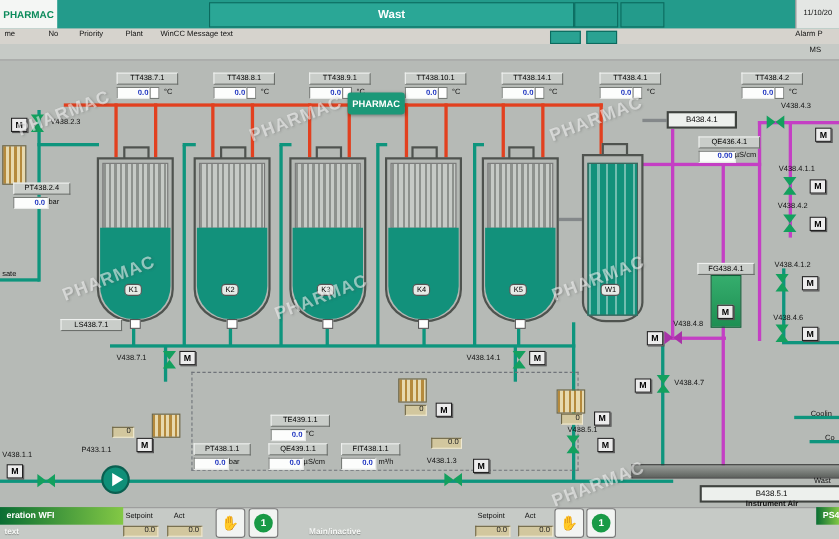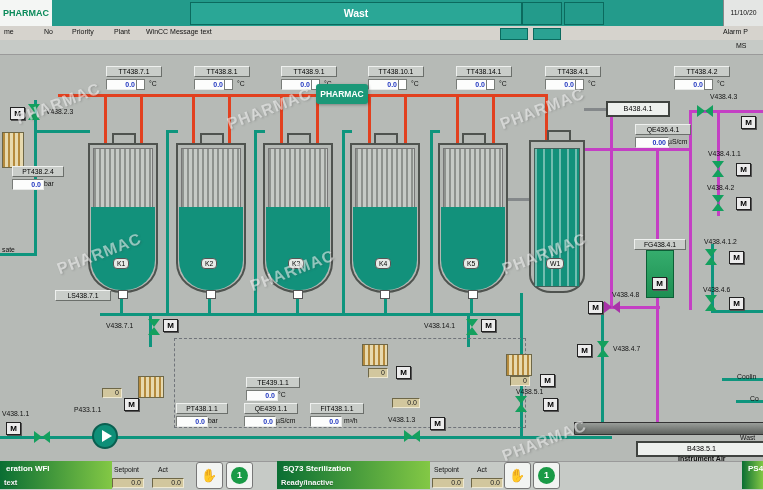--- a/index.html
+++ b/index.html
@@ -59,21 +59,21 @@
   .pump::after{content:"";position:absolute;left:8px;top:5px;border-left:10px solid #fff;border-top:6px solid transparent;border-bottom:6px solid transparent;}
   .fgbox{position:absolute;width:26px;height:46px;background:linear-gradient(#35ad6d,#1d8f52);border:1px solid #0c5f36;}
   .box3d{position:absolute;background:#edf0ed;border:2px solid #3f433f;font-size:7.2px;line-height:12px;height:12px;text-align:center;color:#000;}
   
   .wm{position:absolute;transform:rotate(-21deg);font-weight:bold;font-size:16px;letter-spacing:1px;
       color:rgba(252,252,252,.55);text-shadow:1px 1px 2px rgba(60,60,60,.25);pointer-events:none;}
   .wmtag{position:absolute;background:#1b9878;color:#fff;font-weight:bold;font-size:8.5px;line-height:20px;height:20px;
       text-align:center;border-radius:3px;box-shadow:1px 1px 3px rgba(0,0,0,.3);}
   
   .bstrip{position:absolute;left:0;top:461px;width:763px;height:29px;background:#c6cac6;border-top:1px solid #9a9a9a;}
-  .gbar{position:absolute;height:28px;background:linear-gradient(90deg,#0a6e33,#83c845);color:#fff;font-weight:bold;
+  .gbar{position:absolute;height:16px;background:linear-gradient(90deg,#0a6e33,#83c845);color:#fff;font-weight:bold;
       font-size:8px;line-height:15px;padding-left:6px;box-sizing:border-box;white-space:nowrap;overflow:hidden;}
   .status{position:absolute;color:#f6f8f6;font-size:7.5px;font-weight:bold;text-shadow:0 1px 1px rgba(0,0,0,.3);white-space:nowrap;}
   .iconbtn{position:absolute;width:25px;height:25px;background:#f2f4f2;border:1px solid #777;border-radius:3px;
       display:flex;align-items:center;justify-content:center;}
   .iconbtn .hand{font-size:13px;color:#222;}
   .gocircle{width:17px;height:17px;border-radius:50%;background:#199a46;color:#fff;font-size:9px;font-weight:bold;line-height:17px;text-align:center;}
 </style>
 </head>
 <body>
 
@@ -345,22 +345,21 @@
   <div class="lbl" style="left:158px;top:466px;">Act</div>
   <div class="tanv" style="left:112px;top:478px;width:26px;">0.0</div>
   <div class="tanv" style="left:152px;top:478px;width:26px;">0.0</div>
   <div class="iconbtn" style="left:196px;top:462px;">
     <span class="hand">✋</span>
   </div>
   <div class="iconbtn" style="left:226px;top:462px;">
     <span class="gocircle">1</span>
   </div>
 
-  <div class="gbar" style="left:277px;top:461px;width:153px;">SQ73 Sterilization</div>
-  <div class="status" style="left:281px;top:478px;">Ready/inactive</div>
+  <div class="status" style="left:281px;top:478px;">Main/inactive</div>
   <div class="lbl" style="left:434px;top:466px;">Setpoint</div>
   <div class="lbl" style="left:477px;top:466px;">Act</div>
   <div class="tanv" style="left:432px;top:478px;width:26px;">0.0</div>
   <div class="tanv" style="left:471px;top:478px;width:26px;">0.0</div>
   <div class="iconbtn" style="left:504px;top:462px;">
     <span class="hand">✋</span>
   </div>
   <div class="iconbtn" style="left:533px;top:462px;">
     <span class="gocircle">1</span>
   </div>

